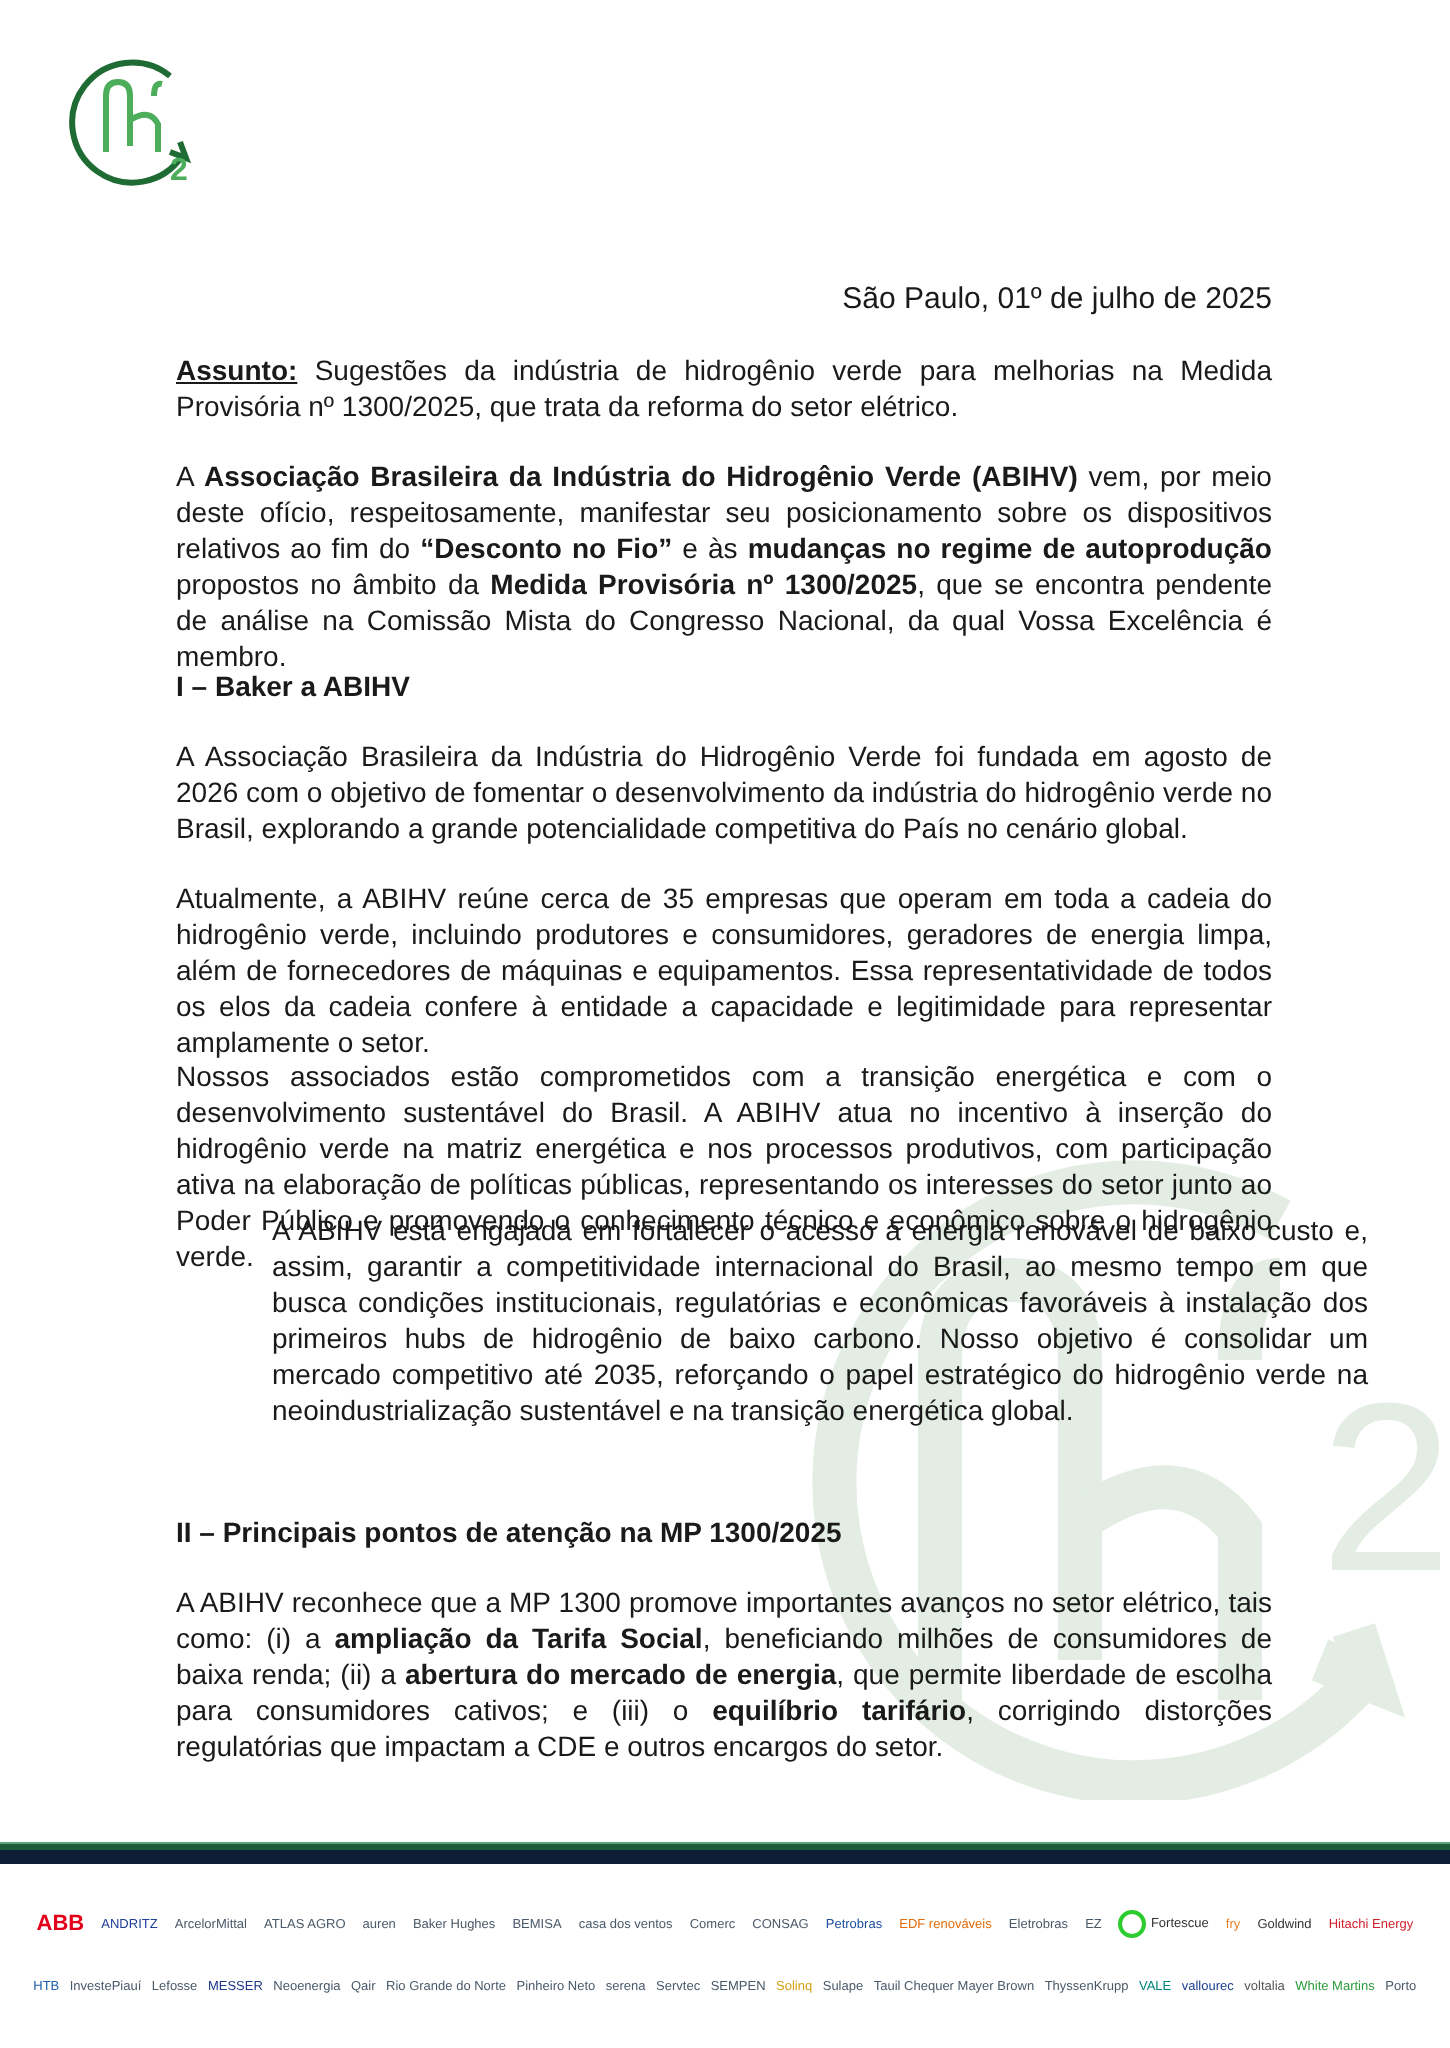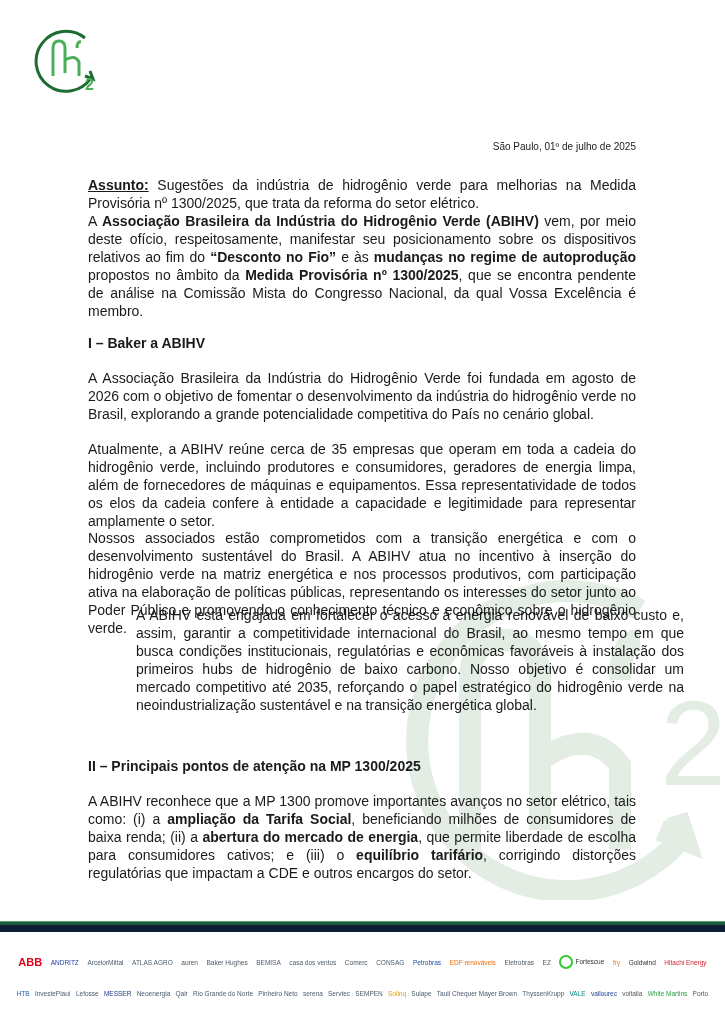--- a/index.html
+++ b/index.html
@@ -4,21 +4,21 @@
 <style>
   html, body { margin:0; padding:0; }
   body { width:725px; height:1024px; background:#ffffff; position:relative; overflow:hidden;
          font-family:"Liberation Sans", sans-serif; color:#1a1a1a; }
   .logo { position:absolute; left:33px; top:28px; width:210px; height:70px; }
   .logo-mark { position:absolute; left:0; top:0; width:70px; height:66px; }
   .logo-title { position:absolute; left:78px; top:6px; font-size:33px; font-weight:bold; color:#1e6b33; letter-spacing:0.5px; line-height:34px; }
   .logo-sub { position:absolute; left:79px; top:42px; font-size:9.5px; color:#2a7a3c; line-height:11px; }
   .watermark { position:absolute; left:390px; top:570px; width:330px; height:330px; pointer-events:none; }
   .content { position:absolute; left:88px; width:548px; font-size:14px; line-height:18.1px; }
-  .date { position:absolute; right:89px; top:141px; font-size:10px; }
+  .date { position:absolute; right:89px; top:141px; font-size:15px; }
   p { margin:0; text-align:justify; }
   .subject-label { font-weight:bold; text-decoration:underline; }
   .heading { font-weight:bold; }
   .footer-bar { position:absolute; left:0; top:921px; width:725px; height:11px;
       background:linear-gradient(#5ea57a 0 1px, #1d5b3a 1px 4px, #0e1f35 4px 11px); }
   .logos-row { position:absolute; left:0; width:725px; display:flex; align-items:center; justify-content:space-around; padding:0 14px; box-sizing:border-box; }
   .logos-row span { font-size:6.5px; white-space:nowrap; }
 </style>
 </head>
 <body>
@@ -42,21 +42,21 @@
   </g>
   <text x="270" y="215" font-family="Liberation Sans, sans-serif" font-size="120" fill="#e3ede3">2</text>
 </svg>
 
 <div class="date">São Paulo, 01º de julho de 2025</div>
 
 <div class="content" style="top:176px;">
   <p><span class="subject-label">Assunto:</span><span> Sugestões da indústria de hidrogênio verde para melhorias na Medida Provisória nº 1300/2025, que trata da reforma do setor elétrico.</span></p>
 </div>
 
-<div class="content" style="top:212px;">
+<div class="content" style="top:229px;">
   <p><span>A </span><b>Associação Brasileira da Indústria do Hidrogênio Verde (ABIHV)</b><span> vem, por meio deste ofício, respeitosamente, manifestar seu posicionamento sobre os dispositivos relativos ao fim do </span><b>“Desconto no Fio”</b><span> e às </span><b>mudanças no regime de autoprodução</b><span> propostos no âmbito da </span><b>Medida Provisória nº 1300/2025</b><span>, que se encontra pendente de análise na Comissão Mista do Congresso Nacional, da qual Vossa Excelência é membro.</span></p>
 </div>
 
 <div class="content heading" style="top:334px;">I – Baker a ABIHV</div>
 <div class="content" style="top:369px;">
     <p>A Associação Brasileira da Indústria do Hidrogênio Verde foi fundada em agosto de 2026 com o objetivo de fomentar o desenvolvimento da indústria do hidrogênio verde no Brasil, explorando a grande potencialidade competitiva do País no cenário global.</p>
   </div>
 <div class="content" style="top:440px;">
     <p>Atualmente, a ABIHV reúne cerca de 35 empresas que operam em toda a cadeia do hidrogênio verde, incluindo produtores e consumidores, geradores de energia limpa, além de fornecedores de máquinas e equipamentos. Essa representatividade de todos os elos da cadeia confere à entidade a capacidade e legitimidade para representar amplamente o setor.</p>
   </div>

